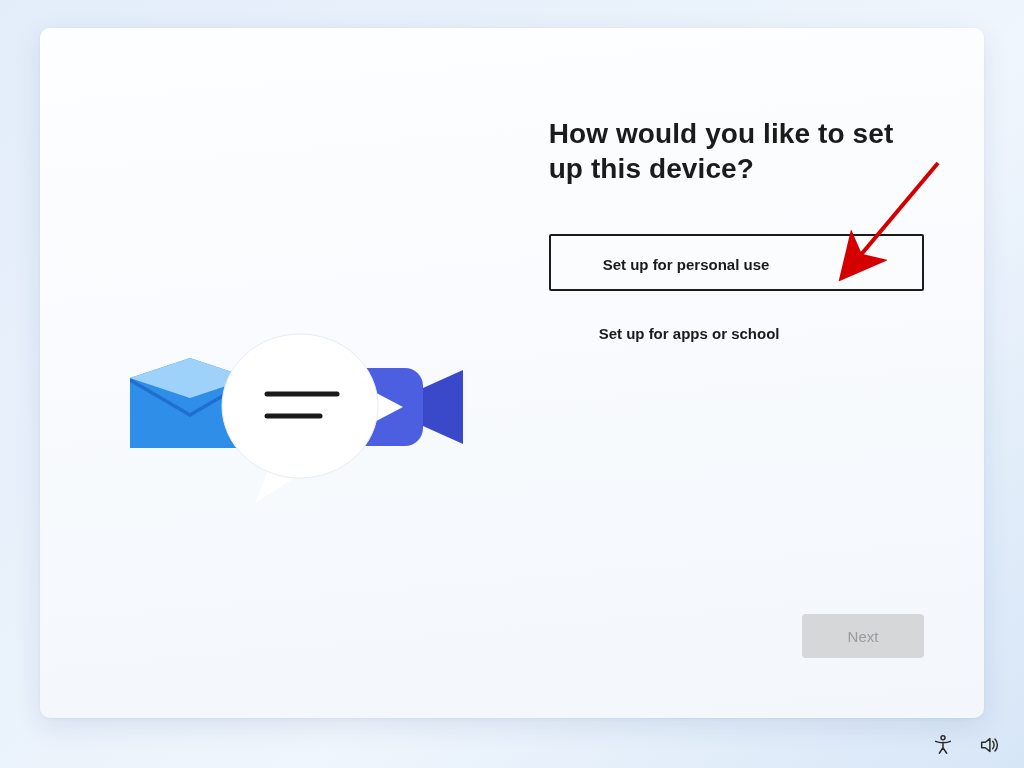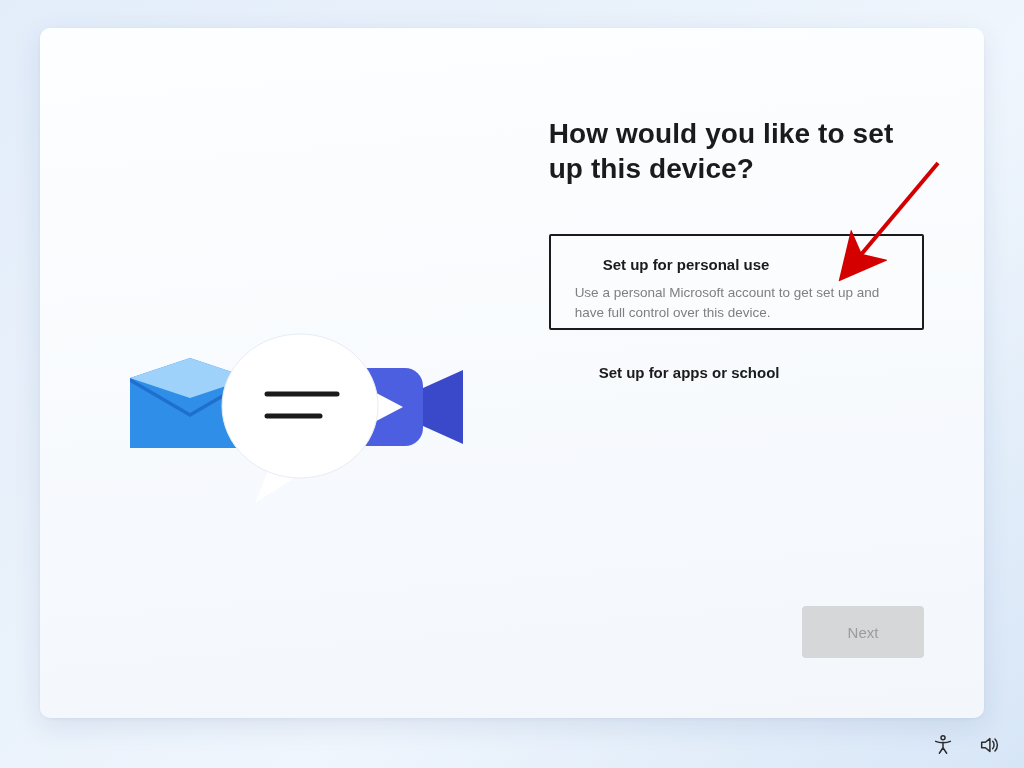--- a/index.html
+++ b/index.html
@@ -72,21 +72,21 @@
     line-height: 1.45;
   }
 
   .next-row {
     margin-top: auto;
     display: flex;
     justify-content: flex-end;
     padding-bottom: 30px;
   }
   .next-btn {
-    width: 122px; height: 52px;
+    width: 122px; height: 44px;
     background: #d6d7d9;
     color: #9a9c9f;
     border: none;
     border-radius: 4px;
     font-size: 15px;
     font-family: inherit;
     cursor: default;
     margin-left: 48px;
   }
 
@@ -141,21 +141,20 @@
         <line x1="42" y1="88" x2="95" y2="88" stroke="#1b1b1b" stroke-width="5" stroke-linecap="round"></line>
       </g>
     </svg>
   </div>
 
   <div class="right-pane">
     <h1 class="heading">How would you like to set up this device?</h1>
 
     <div class="option selected">
       <div class="option-title">Set up for personal use</div>
-      <div class="option-desc">Use a personal Microsoft account to get set up and have full control over this device.</div>
     </div>
 
     <div class="option">
       <div class="option-title">Set up for apps or school</div>
     </div>
 
     <div class="next-row">
       <button class="next-btn" disabled="">Next</button>
     </div>
   </div>

